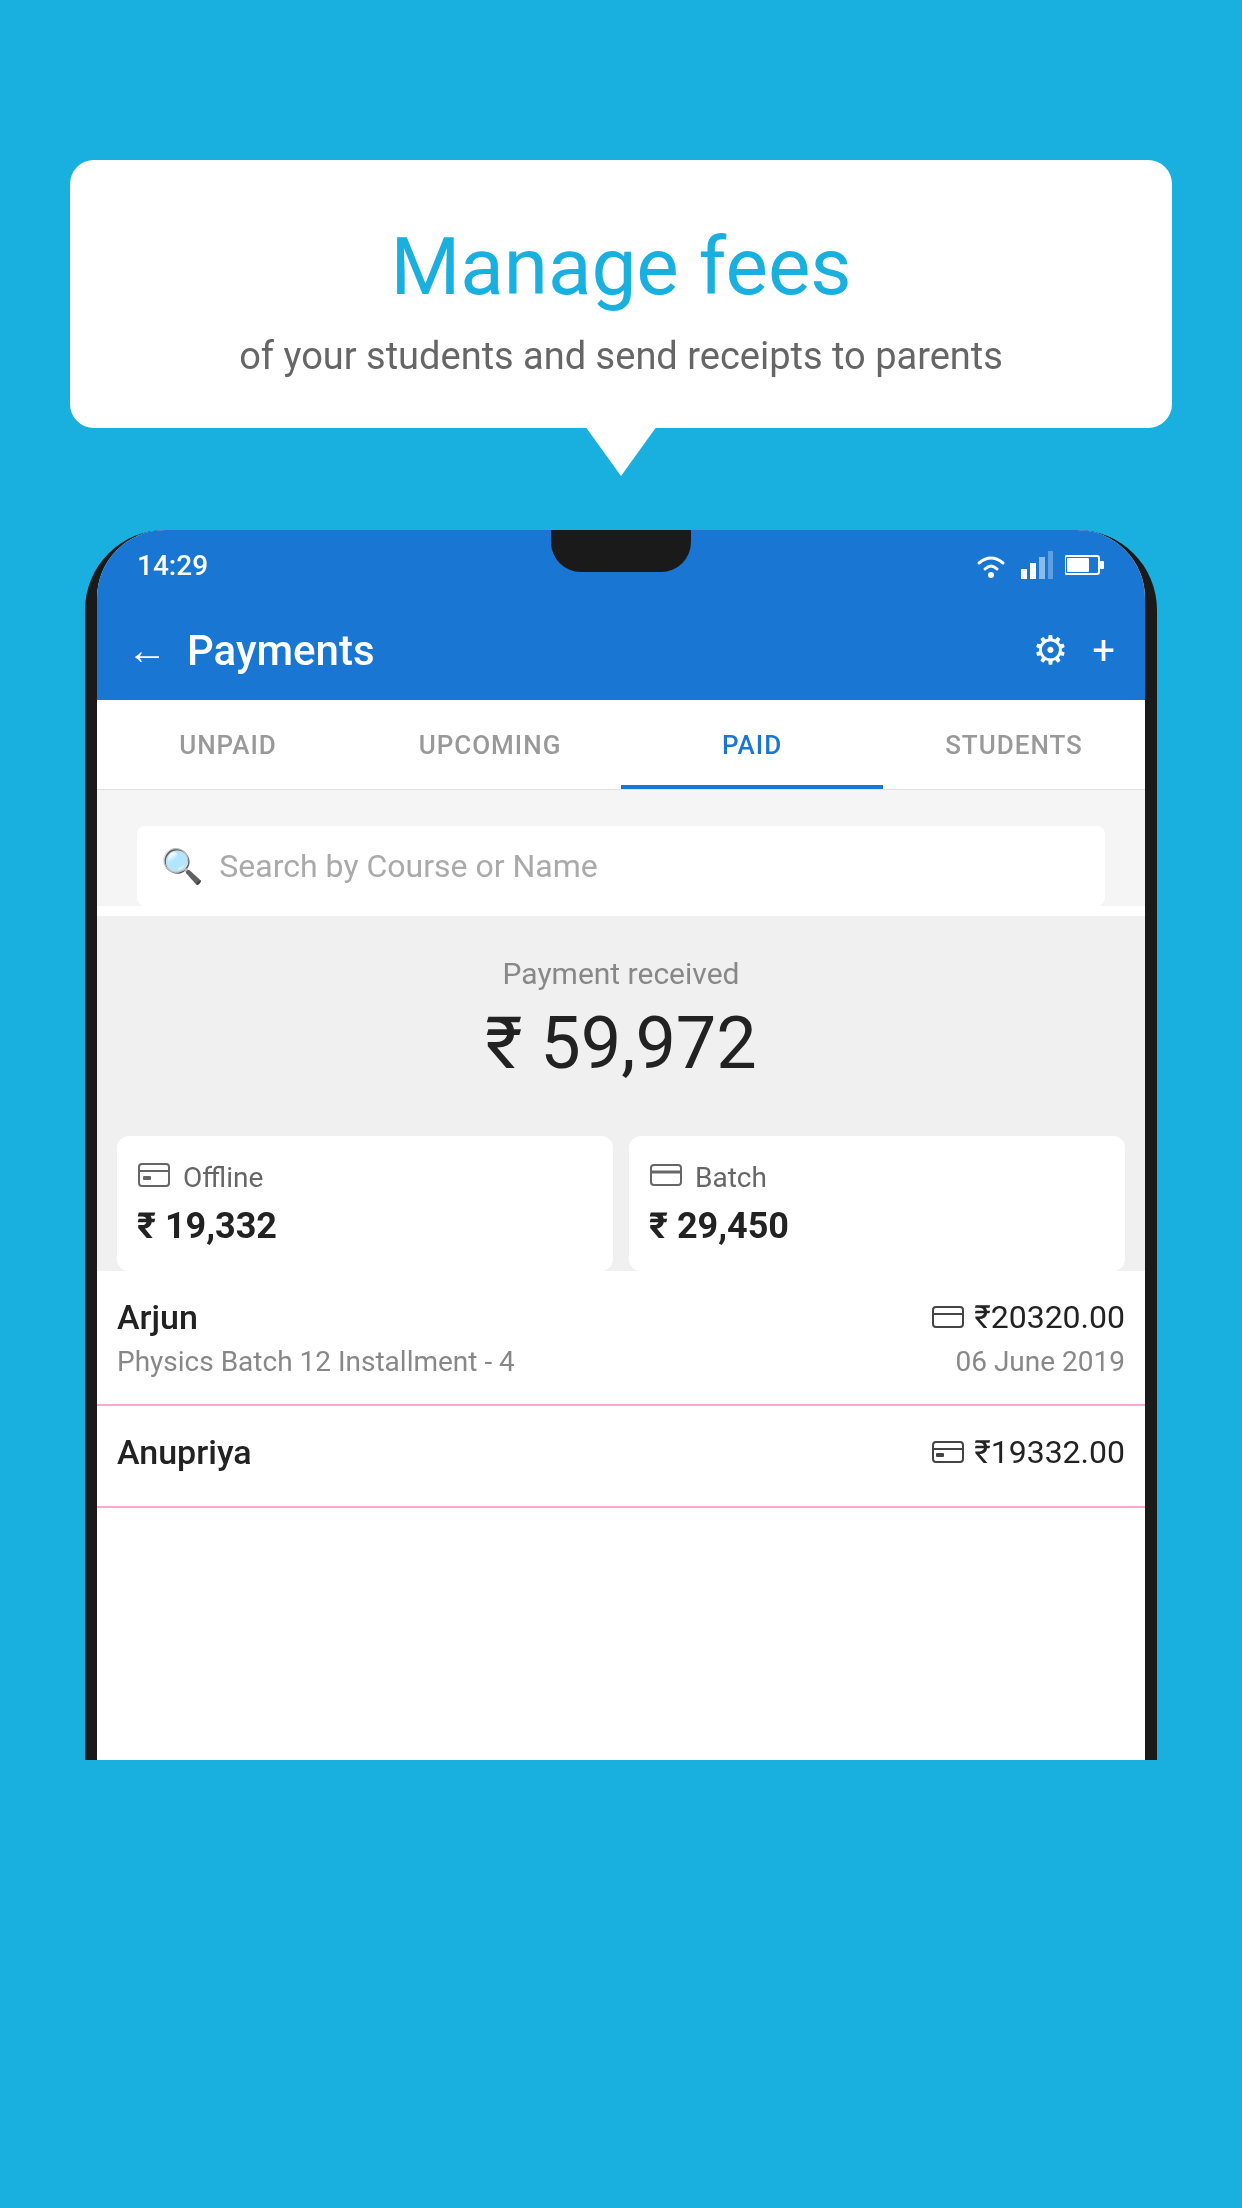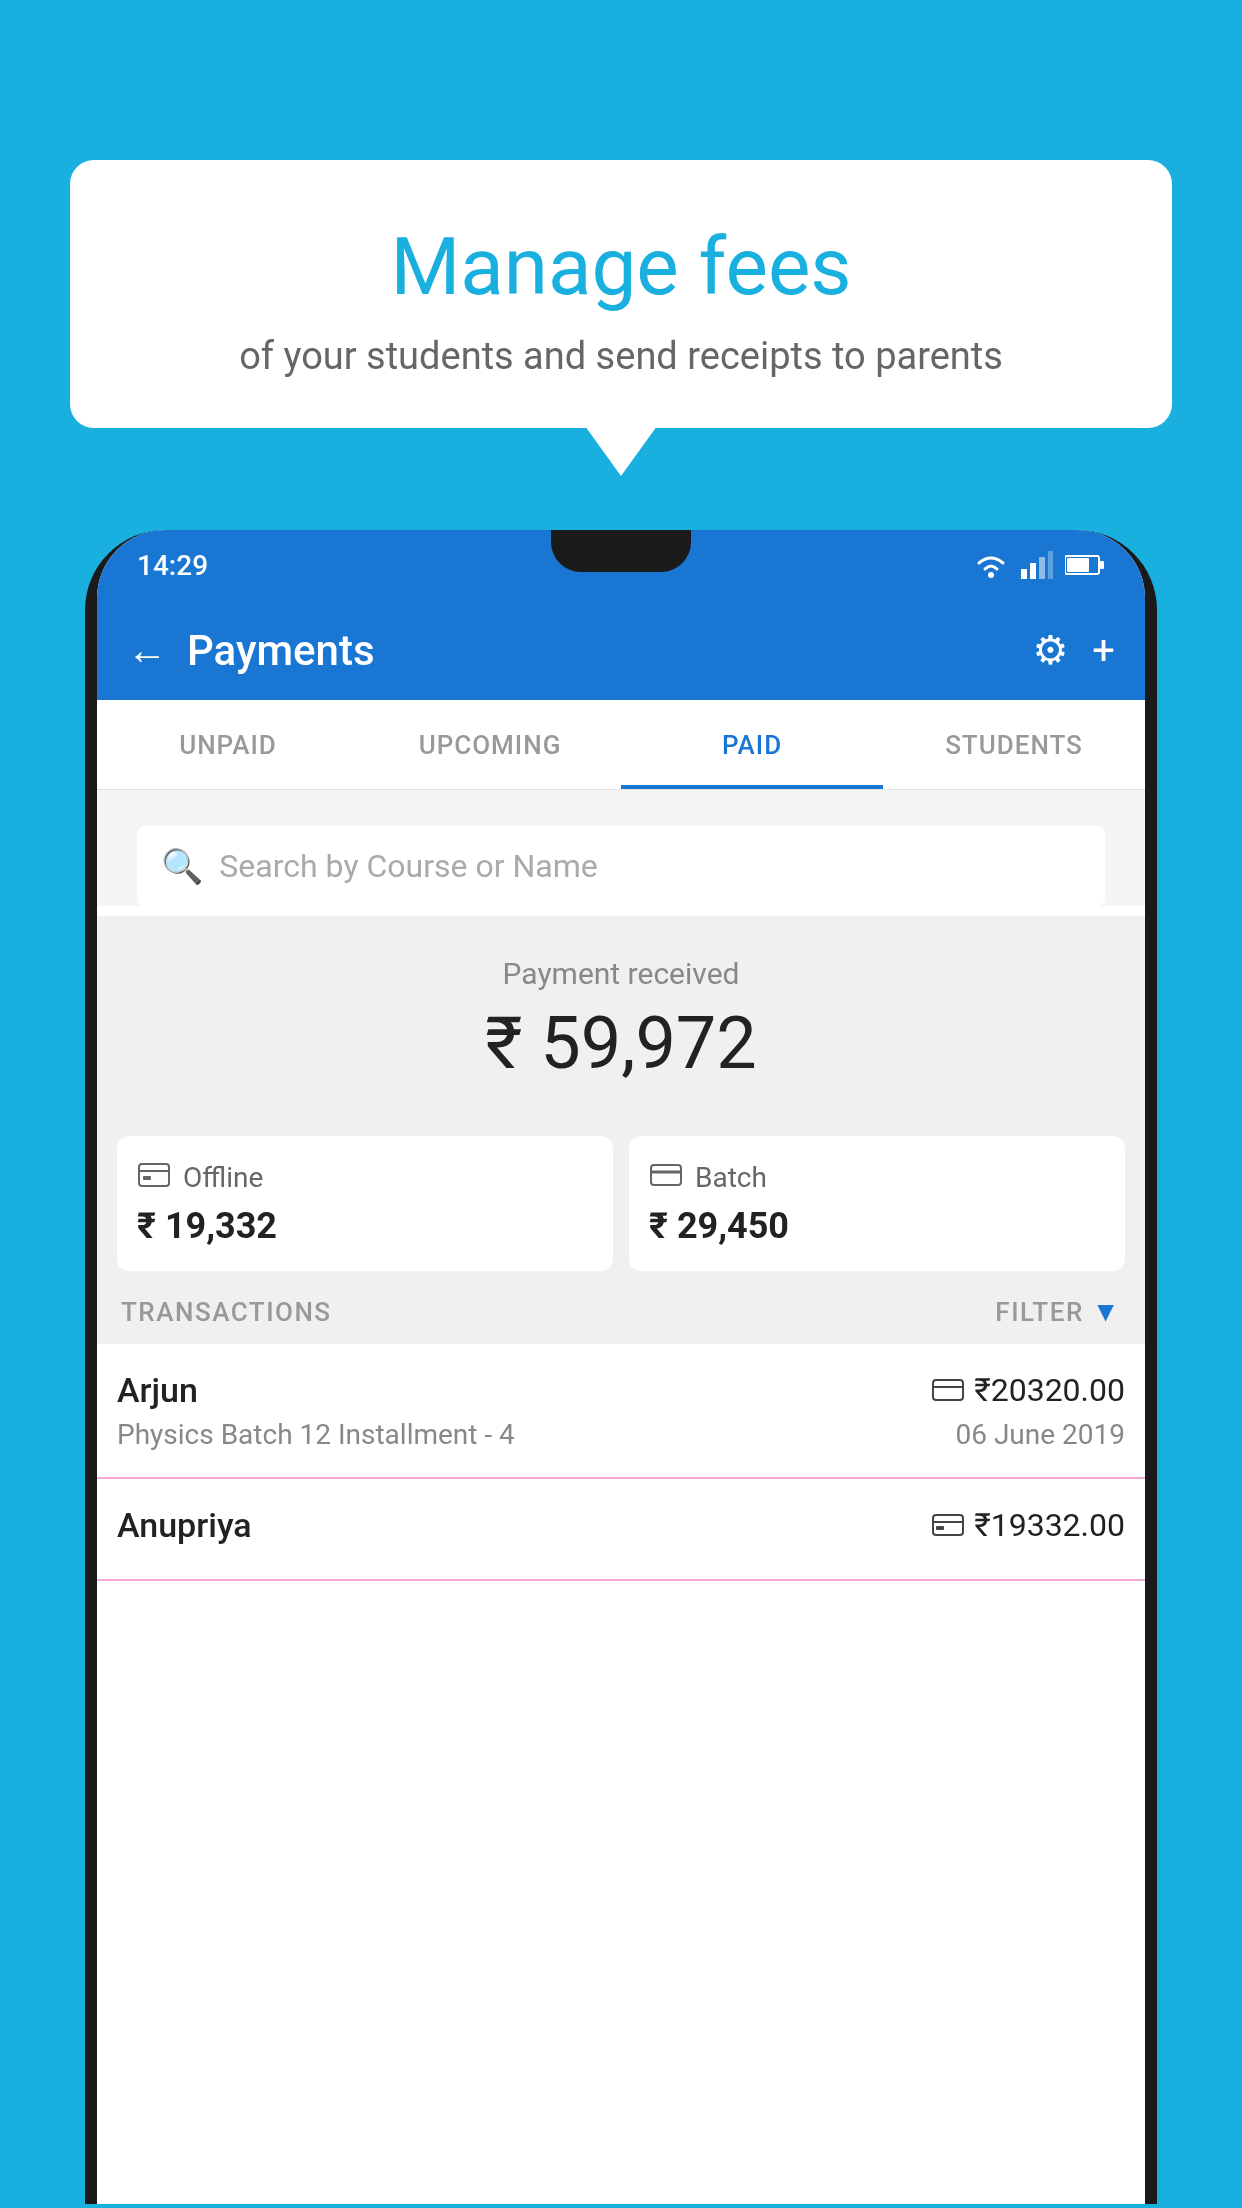--- a/index.html
+++ b/index.html
@@ -322,21 +322,21 @@
     }
 
     .transaction-date {
       font-size: 28px;
       color: #888;
     }
   </style>
 </head>
 <body>
 
-<div style="width:1242px;height:2204px;background:#19b0e0;position:relative;">
+<div style="width:1242px;height:1760px;background:#19b0e0;position:relative;">
 
   <div class="speech-bubble">
     <h1>Manage fees</h1>
     <p>of your students and send receipts to parents</p>
   </div>
 
   <div class="phone-frame">
     <div class="phone-screen">
 
       <div class="status-bar">
@@ -423,27 +423,20 @@
                 <rect x="2" y="5" width="30" height="20" rx="3" stroke="#666" stroke-width="2" fill="none"></rect>
                 <line x1="2" y1="12" x2="32" y2="12" stroke="#666" stroke-width="3"></line>
               </svg>
             </span>
             <span>Batch</span>
           </div>
           <div class="payment-card-amount">₹ 29,450</div>
         </div>
       </div>
 
-      <div class="transactions-header">
-        <span class="transactions-label">TRANSACTIONS</span>
-        <div class="filter-btn">
-          <span>FILTER</span>
-          <span style="color:#1976d2;font-size:28px;">▼</span>
-        </div>
-      </div>
 
       <div class="transaction-item">
         <div class="transaction-row-1">
           <span class="transaction-name">Arjun</span>
           <div class="transaction-amount-row">
             <svg width="32" height="26" viewBox="0 0 32 26">
               <rect x="1" y="3" width="30" height="20" rx="3" stroke="#444" stroke-width="2" fill="none"></rect>
               <line x1="1" y1="10" x2="31" y2="10" stroke="#444" stroke-width="2"></line>
             </svg>
             <span class="transaction-amount">₹20320.00</span>

